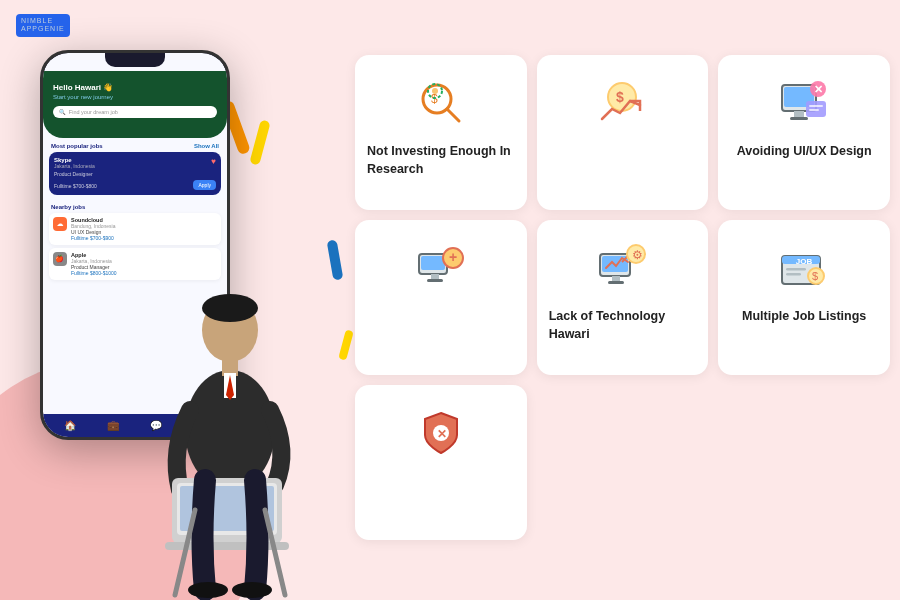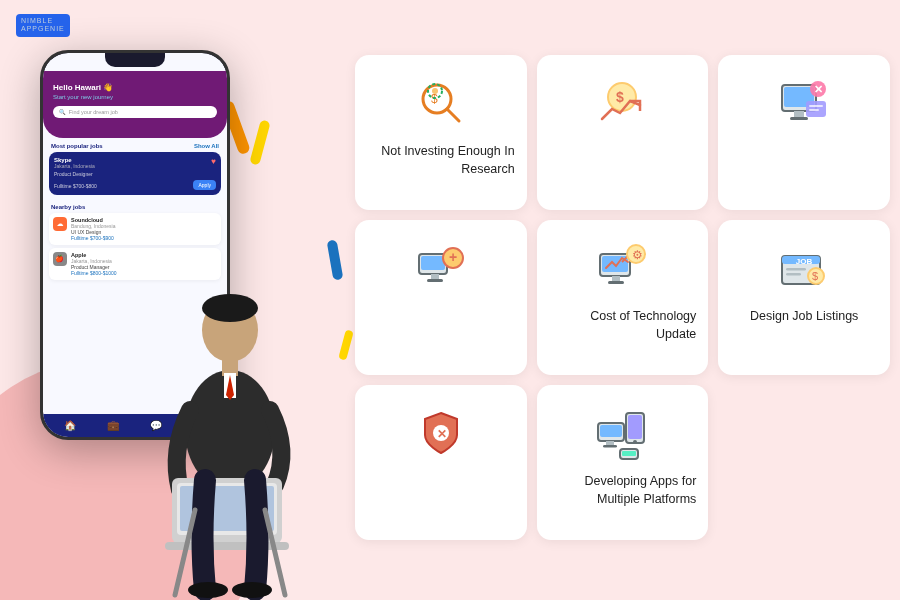--- a/index.html
+++ b/index.html
@@ -93,21 +93,21 @@
       left: 0;
       width: 100%;
       height: 100%;
       background: #f8f9ff;
       border-radius: 25px;
       overflow: hidden;
       padding-top: 18px;
     }
 
     .phone-header {
-      background: #701a75;
+      background: #14532d;
       padding: 12px 10px 20px;
       border-radius: 0 0 20px 20px;
     }
 
     .phone-greeting {
       color: white;
       font-size: 8px;
       font-weight: bold;
     }
 
@@ -259,23 +259,23 @@
       width: 60px;
       height: 60px;
       margin-bottom: 10px;
       display: flex;
       align-items: center;
       justify-content: center;
     }
 
     .card-label {
       font-size: 12.5px;
-      font-weight: 400;
+      font-weight: 700;
       color: #222;
-      text-align: right;
+      text-align: left;
       line-height: 1.4;
     }
 
     
   </style>
 </head>
 <body>
 
 <div class="logo">
   <div class="logo-box">
@@ -425,20 +425,21 @@
     <rect x="8" y="12" width="30" height="20" rx="2" fill="#74b9ff"></rect>
     <rect x="18" y="36" width="10" height="6" fill="#b2bec3"></rect>
     <rect x="14" y="42" width="18" height="3" rx="1.5" fill="#636e72"></rect>
     <circle cx="42" cy="14" r="8" fill="#fd79a8" opacity="0.9"></circle>
     <text x="38" y="18" font-size="11" fill="white" font-weight="bold">✕</text>
     <rect x="30" y="26" width="20" height="16" rx="3" fill="#a29bfe" opacity="0.9"></rect>
     <rect x="33" y="30" width="14" height="2" rx="1" fill="white" opacity="0.7"></rect>
     <rect x="33" y="34" width="10" height="2" rx="1" fill="white" opacity="0.7"></rect>
   </svg>
       </div>
+      <div class="card-label">Avoiding UI/UX Design</div>
     </div>
     <div class="card">
       <div class="card-icon">
         <svg width="56" height="56" viewBox="0 0 56 56">
     <rect x="6" y="14" width="28" height="20" rx="3" fill="#dfe6e9" stroke="#636e72" stroke-width="2"></rect>
     <rect x="8" y="16" width="24" height="14" fill="#74b9ff" rx="2"></rect>
     <circle cx="40" cy="18" r="10" fill="#fdcb6e" stroke="#e17055" stroke-width="2"></circle>
     <text x="36" y="22" font-size="14" fill="#e17055" font-weight="bold">+</text>
     <rect x="18" y="34" width="8" height="5" fill="#b2bec3"></rect>
     <rect x="14" y="39" width="16" height="3" rx="1.5" fill="#636e72"></rect>
@@ -451,54 +452,38 @@
     <rect x="6" y="14" width="30" height="22" rx="3" fill="#dfe6e9" stroke="#636e72" stroke-width="2"></rect>
     <rect x="8" y="16" width="26" height="16" fill="#74b9ff" rx="2"></rect>
     <polyline points="12,28 18,22 22,26 28,18 34,22" stroke="#e17055" stroke-width="2" fill="none" stroke-linecap="round"></polyline>
     <line x1="28" y1="22" x2="34" y2="16" stroke="#e17055" stroke-width="2"></line>
     <rect x="18" y="36" width="8" height="5" fill="#b2bec3"></rect>
     <rect x="14" y="41" width="16" height="3" rx="1.5" fill="#636e72"></rect>
     <circle cx="42" cy="14" r="9" fill="#ffeaa7" stroke="#fdcb6e" stroke-width="2"></circle>
     <text x="38" y="19" font-size="12" fill="#e17055">⚙</text>
   </svg>
       </div>
-      <div class="card-label">Cost of Technology Update</div>
+      <div class="card-label">Lack of Technology Hawari</div>
     </div>
     <div class="card">
       <div class="card-icon">
         <svg width="56" height="56" viewBox="0 0 56 56">
     <rect x="6" y="16" width="38" height="28" rx="3" fill="#dfe6e9" stroke="#636e72" stroke-width="2"></rect>
     <rect x="6" y="16" width="38" height="8" rx="3" fill="#74b9ff"></rect>
     <text x="28" y="24" font-size="8" fill="white" text-anchor="middle" font-weight="bold">JOB</text>
     <rect x="10" y="28" width="20" height="2.5" rx="1.5" fill="#b2bec3"></rect>
     <rect x="10" y="33" width="15" height="2.5" rx="1.5" fill="#b2bec3"></rect>
     <circle cx="40" cy="36" r="8" fill="#ffeaa7" stroke="#fdcb6e" stroke-width="2"></circle>
     <text x="36" y="40" font-size="11" fill="#e17055">$</text>
   </svg>
       </div>
-      <div class="card-label">Design Job Listings</div>
+      <div class="card-label">Multiple Job Listings</div>
     </div>
     <div class="card">
       <div class="card-icon">
         <svg width="56" height="56" viewBox="0 0 56 56">
     <path d="M28,8 L44,14 L44,30 C44,40 28,48 28,48 C28,48 12,40 12,30 L12,14 Z" fill="#e17055" stroke="#c0392b" stroke-width="2"></path>
     <circle cx="28" cy="28" r="8" fill="white"></circle>
     <text x="24" y="33" font-size="12" fill="#e17055" font-weight="bold">✕</text>
   </svg>
       </div>
     </div>
-    <div class="card">
-      <div class="card-icon">
-        <svg width="56" height="56" viewBox="0 0 56 56">
-    <rect x="4" y="18" width="26" height="18" rx="3" fill="#dfe6e9" stroke="#636e72" stroke-width="2"></rect>
-    <rect x="6" y="20" width="22" height="12" fill="#74b9ff" rx="2"></rect>
-    <rect x="12" y="36" width="8" height="4" fill="#b2bec3"></rect>
-    <rect x="9" y="40" width="14" height="2.5" rx="1.5" fill="#636e72"></rect>
-    <rect x="32" y="8" width="18" height="30" rx="3" fill="#dfe6e9" stroke="#636e72" stroke-width="2"></rect>
-    <rect x="34" y="10" width="14" height="24" fill="#a29bfe" rx="2"></rect>
-    <circle cx="41" cy="37" r="2" fill="#636e72"></circle>
-    <rect x="26" y="44" width="18" height="10" rx="3" fill="#dfe6e9" stroke="#636e72" stroke-width="2"></rect>
-    <rect x="28" y="46" width="14" height="5" fill="#55efc4" rx="1"></rect>
-  </svg>
-      </div>
-      <div class="card-label">Developing Apps for Multiple Platforms</div>
-    </div>
   </div>
 
 </body></html>

